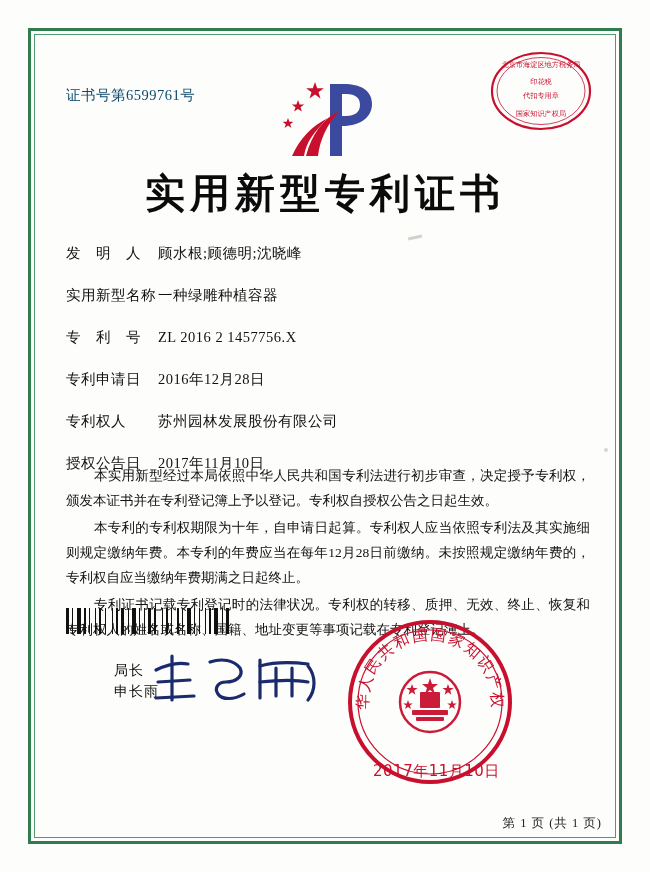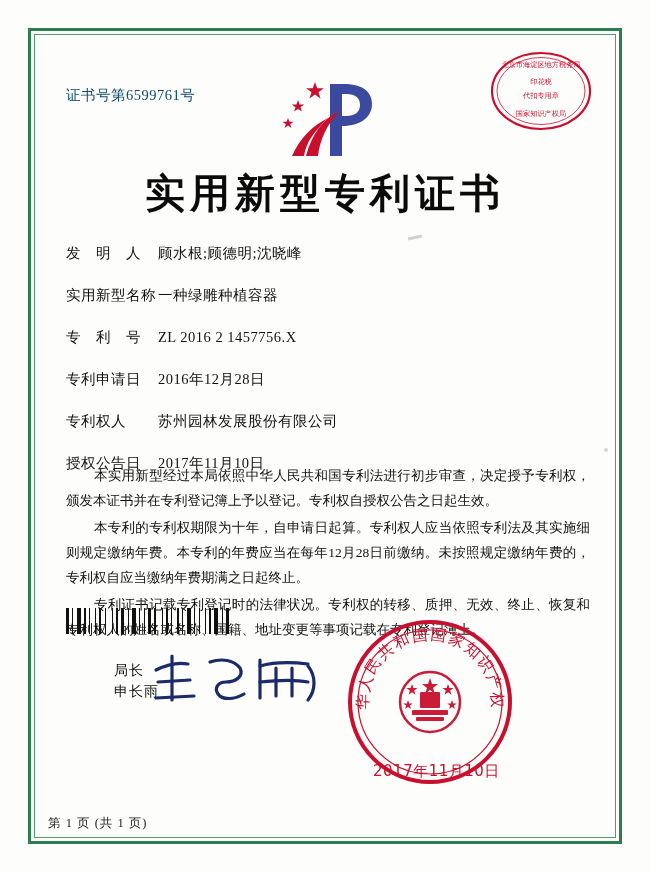--- a/index.html
+++ b/index.html
@@ -183,21 +183,21 @@
     letter-spacing: 0.5px;
     font-family: "DejaVu Sans", sans-serif;
   }
 
   
   .footer {
     position: absolute;
     left: 0;
     right: 0;
     bottom: -8px;
-    text-align: left;
+    text-align: right;
     font-size: 12.5px;
     color: #222;
     letter-spacing: 1px;
   }
 
   
   .speck {
     position: absolute;
     left: 360px;
     top: 188px;

